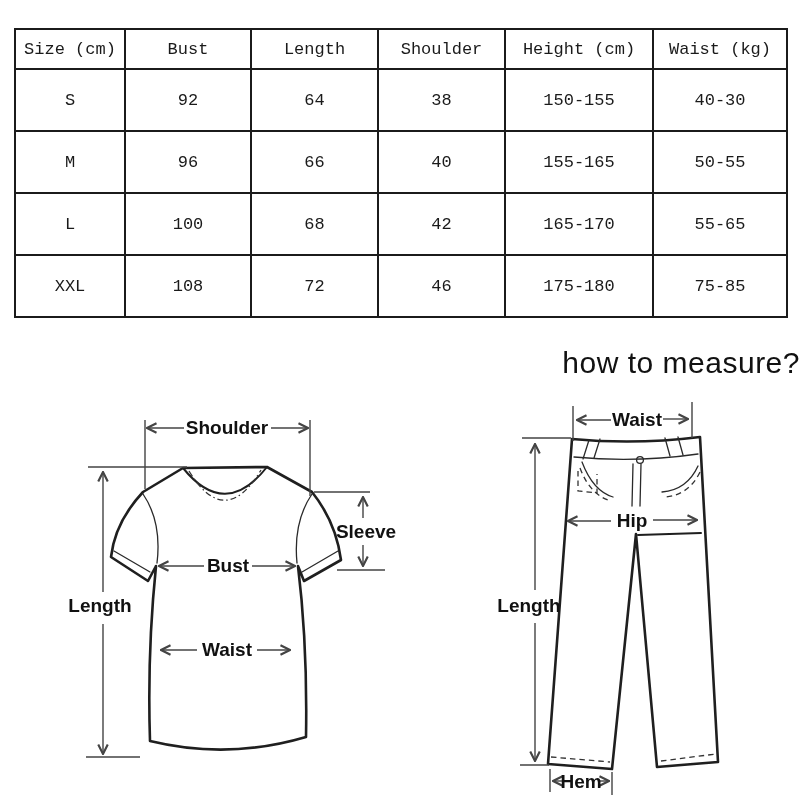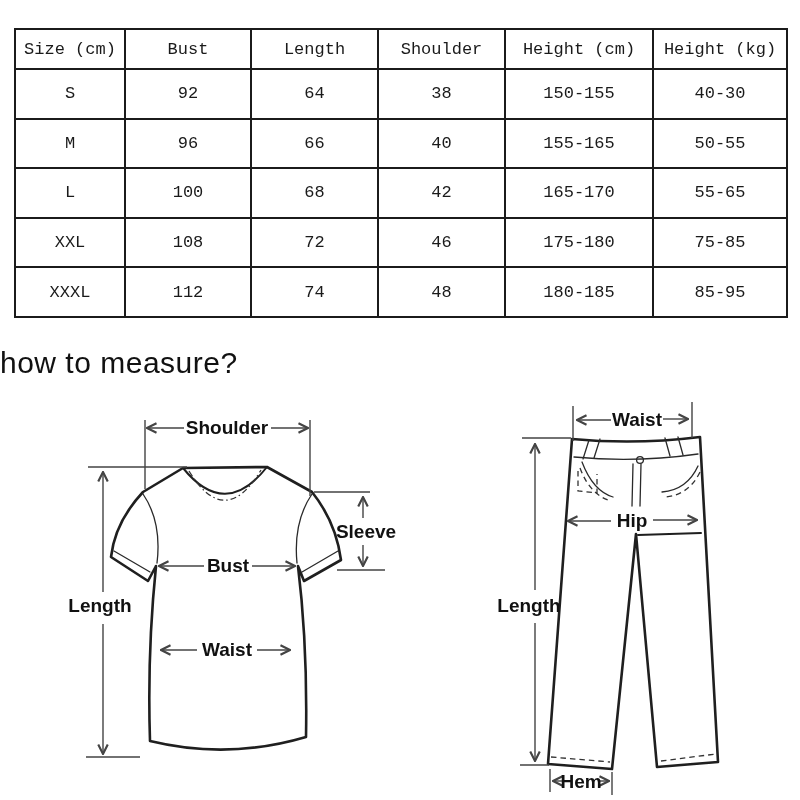--- a/index.html
+++ b/index.html
@@ -9,21 +9,21 @@
   
   table.size-chart{position:absolute;left:14px;top:28px;width:772px;height:290px;
     border-collapse:collapse;table-layout:fixed;
     font-family:"Liberation Mono","DejaVu Sans Mono",monospace;}
   table.size-chart th,table.size-chart td{
     border:2px solid #1b1b1b;text-align:center;vertical-align:middle;
     font-size:17px;font-weight:normal;color:#1a1a1a;padding:0;overflow:hidden;white-space:nowrap;}
   table.size-chart thead tr{height:40px;}
 
   
-  .measure-title{position:absolute;left:0;top:346px;width:800px;text-align:left;
+  .measure-title{position:absolute;left:0;top:346px;width:800px;text-align:right;
     font-size:30px;letter-spacing:.5px;color:#111;font-weight:500;}
 
   
   svg.diagram{position:absolute;left:0;top:390px;}
   .outline{fill:none;stroke:#1f1f1f;stroke-width:2.6;stroke-linejoin:round;stroke-linecap:round;}
   .seam{fill:none;stroke:#2a2a2a;stroke-width:1.3;stroke-linecap:round;}
   .seam-bold{fill:none;stroke:#1f1f1f;stroke-width:2;stroke-linecap:round;}
   .seam-dash{fill:none;stroke:#333;stroke-width:1.3;stroke-dasharray:6 3 1.5 3;}
   .stitch{fill:none;stroke:#333;stroke-width:1.3;stroke-dasharray:5.5 4;}
   .dim{fill:none;stroke:#444;stroke-width:1.4;}
@@ -44,21 +44,21 @@
         <col style="width:148px">
         <col style="width:134px">
     </colgroup>
     <thead>
       <tr>
         <th>Size (cm)</th>
         <th>Bust</th>
         <th>Length</th>
         <th>Shoulder</th>
         <th>Height (cm)</th>
-        <th>Height (kg)</th>
+        <th>Waist (kg)</th>
       </tr>
     </thead>
     <tbody>
       <tr>
         <td>S</td>
         <td>92</td>
         <td>64</td>
         <td>38</td>
         <td>150-155</td>
         <td>40-30</td>
@@ -79,28 +79,20 @@
         <td>165-170</td>
         <td>55-65</td>
       </tr>
       <tr>
         <td>XXL</td>
         <td>108</td>
         <td>72</td>
         <td>46</td>
         <td>175-180</td>
         <td>75-85</td>
-      </tr>
-      <tr>
-        <td>XXXL</td>
-        <td>112</td>
-        <td>74</td>
-        <td>48</td>
-        <td>180-185</td>
-        <td>85-95</td>
       </tr>
     </tbody>
   </table>
 
   <div class="measure-title">how to measure?</div>
 
   <svg class="diagram" width="800" height="410" viewBox="0 390 800 410" xmlns="http://www.w3.org/2000/svg">
     <defs>
       <marker id="ah" viewBox="0 0 10 10" refX="9" refY="5" markerWidth="8.5" markerHeight="8.5" orient="auto">
         <path d="M1,1 L9,5 L1,9" fill="none" stroke="#444" stroke-width="1.8"></path>

